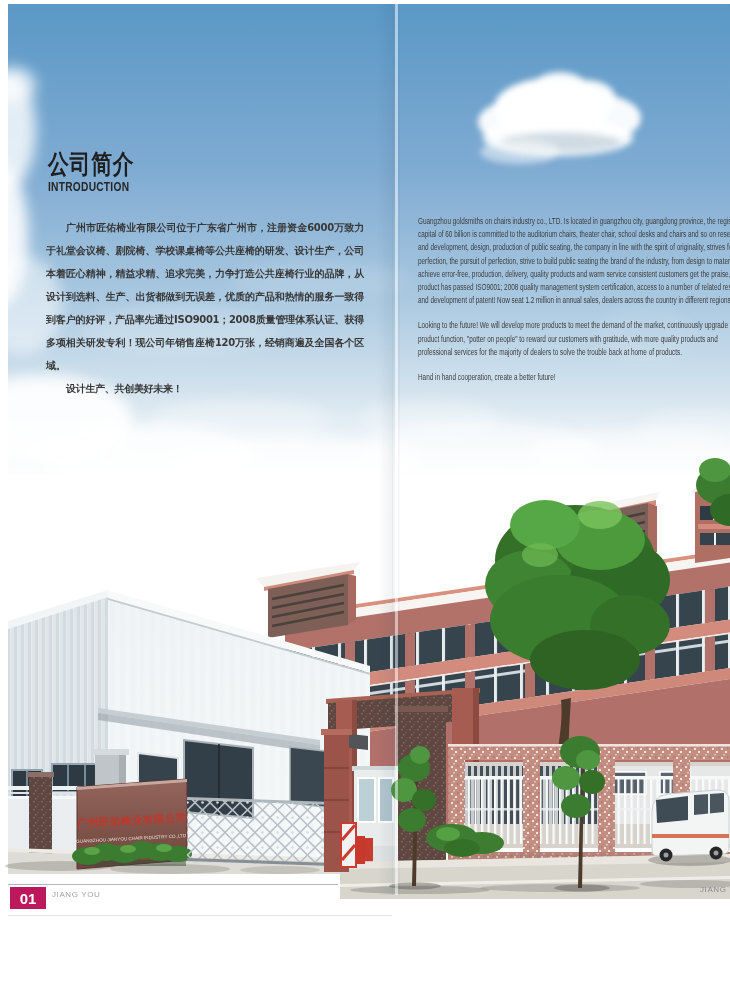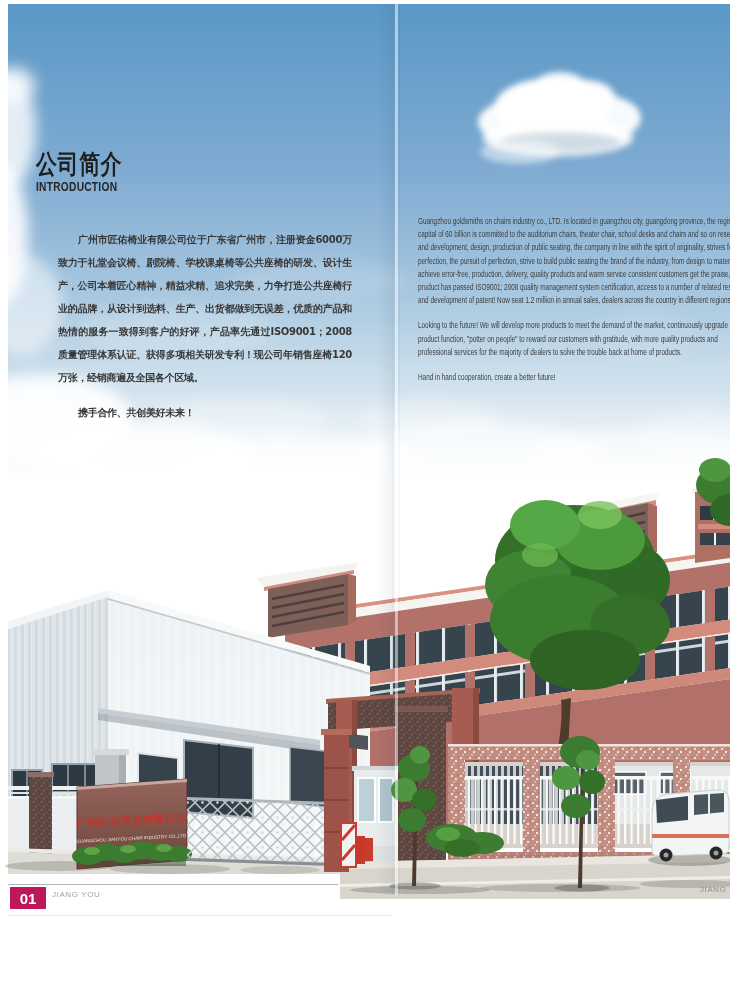--- a/index.html
+++ b/index.html
@@ -1,28 +1,28 @@
 <!DOCTYPE html>
 <html><head>
 <meta charset="utf-8">
 <style>
   html,body{margin:0;padding:0;}
   .page{position:relative;width:730px;height:990px;overflow:hidden;background:#ffffff;
         font-family:"Liberation Sans",sans-serif;}
   .scene{position:absolute;left:0;top:0;width:730px;height:990px;}
-  .title-block{position:absolute;left:36px;top:150px;color:#1f1f1f;}
+  .title-block{position:absolute;left:48px;top:150px;color:#1f1f1f;}
   .title-cn{font-size:26px;font-weight:bold;line-height:28px;letter-spacing:1px;
             transform:scaleX(.8);transform-origin:0 0;white-space:nowrap;
             font-family:"DejaVu Sans","Liberation Sans",sans-serif;}
   .title-en{font-size:12px;font-weight:bold;letter-spacing:.3px;margin-top:2px;
             transform:scaleX(.85);transform-origin:0 0;white-space:nowrap;color:#262626;}
   .cn-text{position:absolute;left:46px;top:216px;width:318px;font-size:10px;font-weight:bold;
            line-height:23px;color:#383838;text-align:justify;letter-spacing:-0.3px;
            font-family:"DejaVu Sans","Liberation Sans",sans-serif;}
-  .cn-text p{margin:12px;text-indent:2em;}
+  .cn-text p{margin:0;text-indent:2em;}
   .en-text{position:absolute;left:418px;top:215px;width:446px;font-size:8.5px;line-height:13.2px;
            color:#3c3c3c;transform:scaleX(.75);transform-origin:0 0;}
   .en-text p{margin:0 0 12px 0;}
   .footer-line{position:absolute;left:8px;top:884px;width:330px;height:1px;background:#b5b5b5;}
   .page-num{position:absolute;left:10px;top:887px;width:36px;height:22px;background:#be185d;
             color:#fff;font-weight:bold;font-size:15px;display:flex;align-items:center;
             justify-content:center;}
   .brand-left{position:absolute;left:52px;top:890px;font-size:8px;color:#9fa3a6;letter-spacing:.6px;}
   .brand-right{position:absolute;left:700px;top:885px;font-size:8px;color:#878c90;letter-spacing:.6px;white-space:nowrap;}
   .page-bottom-edge{position:absolute;left:8px;top:915px;width:384px;height:1px;background:#e6e6e6;}
@@ -376,21 +376,21 @@
   </g>
 </svg>
 
 <div class="title-block">
   <div class="title-cn">公司简介</div>
   <div class="title-en">INTRODUCTION</div>
 </div>
 
 <div class="cn-text">
   <p>广州市匠佑椅业有限公司位于广东省广州市，注册资金6000万致力于礼堂会议椅、剧院椅、学校课桌椅等公共座椅的研发、设计生产，公司本着匠心精神，精益求精、追求完美，力争打造公共座椅行业的品牌，从设计到选料、生产、出货都做到无误差，优质的产品和热情的服务一致得到客户的好评，产品率先通过ISO9001；2008质量管理体系认证、获得多项相关研发专利！现公司年销售座椅120万张，经销商遍及全国各个区域。</p>
-  <p>携手合作、共创美好未来！</p>
+  <p>设计生产、共创美好未来！</p>
 </div>
 
 <div class="en-text">
   <p>Guangzhou goldsmiths on chairs industry co., LTD. Is located in guangzhou city, guangdong province, the registered capital of 60 billion is committed to the auditorium chairs, theater chair, school desks and chairs and so on research and development, design, production of public seating, the company in line with the spirit of originality, strives for perfection, the pursuit of perfection, strive to build public seating the brand of the industry, from design to material to achieve error-free, production, delivery, quality products and warm service consistent customers get the praise, the product has passed ISO9001; 2008 quality management system certification, access to a number of related research and development of patent! Now seat 1.2 million in annual sales, dealers across the country in different regions.</p>
   <p>Looking to the future! We will develop more products to meet the demand of the market, continuously upgrade the product function, "potter on people" to reward our customers with gratitude, with more quality products and professional services for the majority of dealers to solve the trouble back at home of products.</p>
   <p>Hand in hand cooperation, create a better future!</p>
 </div>
 
 <div class="footer-line"></div>
 <div class="page-num">01</div>

